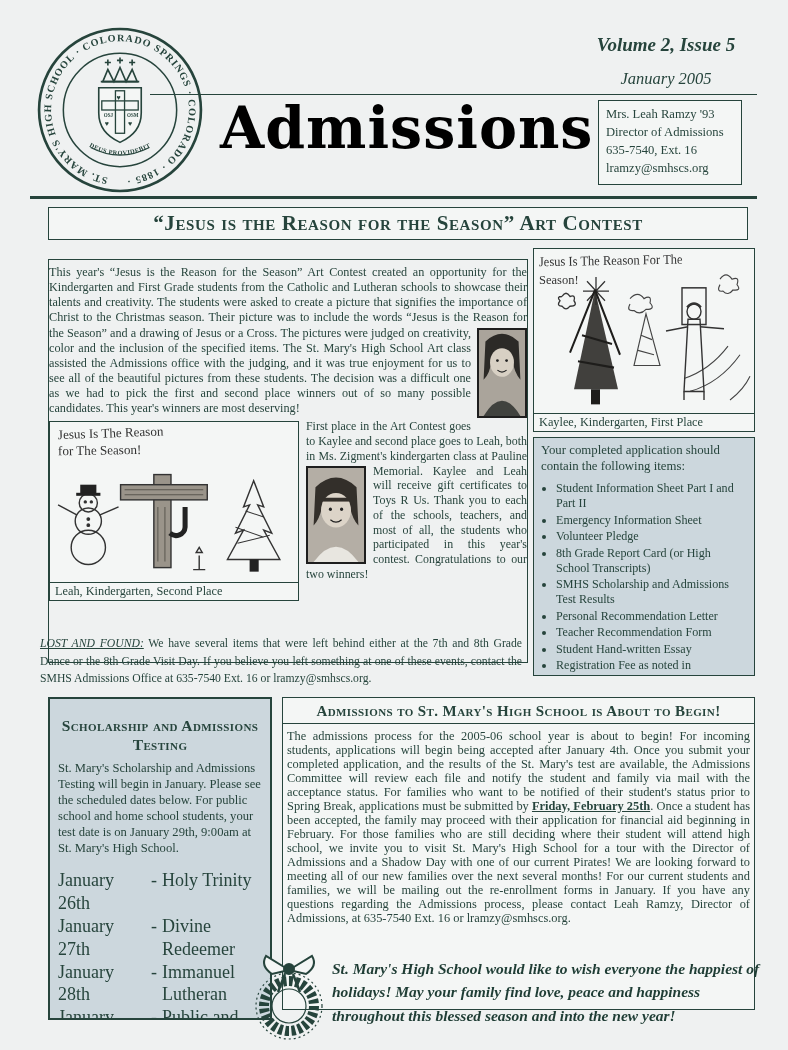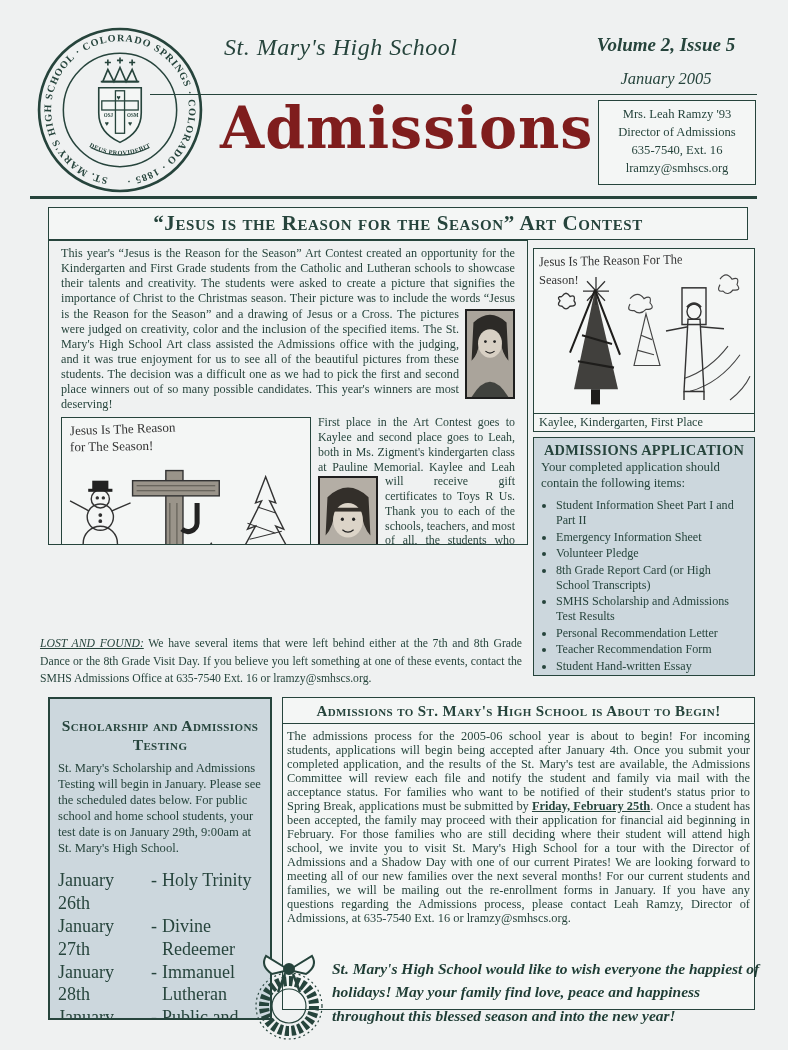--- a/index.html
+++ b/index.html
@@ -24,39 +24,39 @@
   .name-block{left:224px;top:34px;width:360px;}
   .school-name{font-style:italic;font-size:24px;letter-spacing:.5px;}
   .tagline{font-style:italic;font-size:16.5px;margin-top:3px;letter-spacing:.3px;}
   .rule-thin{left:150px;top:94px;width:607px;border-top:1.6px solid var(--ink);}
   .vol-block{left:576px;top:34px;width:180px;text-align:center;}
   .volume{font-size:19px;font-weight:bold;font-style:italic;}
   .issue-date{font-size:16.5px;font-style:italic;margin-top:13px;}
   .admissions-title{
     left:220px;top:94px;width:370px;
     font-family:"DejaVu Serif", serif;
-    font-weight:900;font-size:57px;letter-spacing:1px;color:#7f1d1d;
+    font-weight:900;font-size:57px;letter-spacing:1px;color:#000000;
   }
   .contact-box{
-    left:598px;top:100px;width:158px;height:85px;
+    left:598px;top:100px;width:144px;height:85px;
     border:1.6px solid var(--ink);padding:5px 7px;
-    font-size:12.6px;line-height:1.42;background:var(--boxpaper);text-align:center;
+    font-size:12.6px;line-height:1.42;background:var(--boxpaper);
   }
   .rule-thick{left:30px;top:196px;width:727px;border-top:3px solid var(--ink);}
 
   
   .art-headline{
     left:48px;top:207px;width:700px;height:33px;
     border:1.4px solid var(--ink);background:var(--boxpaper);
     display:flex;align-items:center;justify-content:center;
     font-variant:small-caps;font-weight:bold;font-size:21px;letter-spacing:.6px;
   }
   .art-left{
-    left:48px;top:240px;width:480px;height:305px;
-    border:1.4px solid var(--ink);padding:5px 12px;
+    left:48px;top:259px;width:480px;height:404px;
+    border:1.4px solid var(--ink);padding:5px 0;
     font-size:12.2px;line-height:1.24;text-align:justify;overflow:hidden;
   }
   .photo-frame{border:2px solid #1e1e1e;background:#b9b4ac;display:block;}
   .kaylee-photo{float:right;width:50px;height:90px;margin:2px 0 2px 6px;}
   .art-bottom{margin-top:3px;}
   .leah-drawing{
     float:left;width:250px;height:180px;margin:2px 7px 0 0;
     border:1.4px solid var(--ink);background:var(--boxpaper);
     display:flex;flex-direction:column;
   }
@@ -163,21 +163,20 @@
     <text x="93" y="101" font-size="7" fill="#26443c">♥</text>
     <text x="81.5" y="75" font-size="7" fill="#26443c">♥</text>
   </g>
   <path d="M56 122 Q85 137 114 122" fill="none" stroke="#26443c" stroke-width="1.2"></path>
   <text font-size="6.3" font-weight="bold" letter-spacing=".4" fill="#26443c">
     <textPath href="#bannerPath" startOffset="50%" text-anchor="middle">DEUS PROVIDEBIT</textPath>
   </text>
 </svg>
 
 <div class="abs name-block">
-  <div class="school-name">St. Mary's High School</div>
 </div>
 <div class="abs rule-thin"></div>
 <div class="abs vol-block">
   <div class="volume">Volume 2, Issue 5</div>
   <div class="issue-date">January 2005</div>
 </div>
 <div class="abs admissions-title">Admissions</div>
 <div class="abs contact-box">
   <div>Mrs. Leah Ramzy '93</div>
   <div>Director of Admissions</div>
@@ -286,21 +285,20 @@
       <path d="M153 54 q7 -7 14 0" stroke-width="2"></path>
       <path d="M154 65 L150 132 L170 132 L166 65 Z"></path>
       <path d="M132 76 L154 72 M166 72 L190 74"></path>
       <path d="M150 132 v8 M170 132 v8"></path>
     </g>
   </svg>
   <div class="drawing-caption">Kaylee, Kindergarten, First Place</div>
 </div>
 
 <div class="abs app-box">
-  <div class="app-title">ADMISSIONS APPLICATION</div>
   <div class="app-intro">Your completed application should contain the following items:</div>
   <ul>
     <li>Student Information Sheet Part I and Part II</li>
     <li>Emergency Information Sheet</li>
     <li>Volunteer Pledge</li>
     <li>8th Grade Report Card (or High School Transcripts)</li>
     <li>SMHS Scholarship and Admissions Test Results</li>
     <li>Personal Recommendation Letter</li>
     <li>Teacher Recommendation Form</li>
     <li>Student Hand-written Essay</li>

